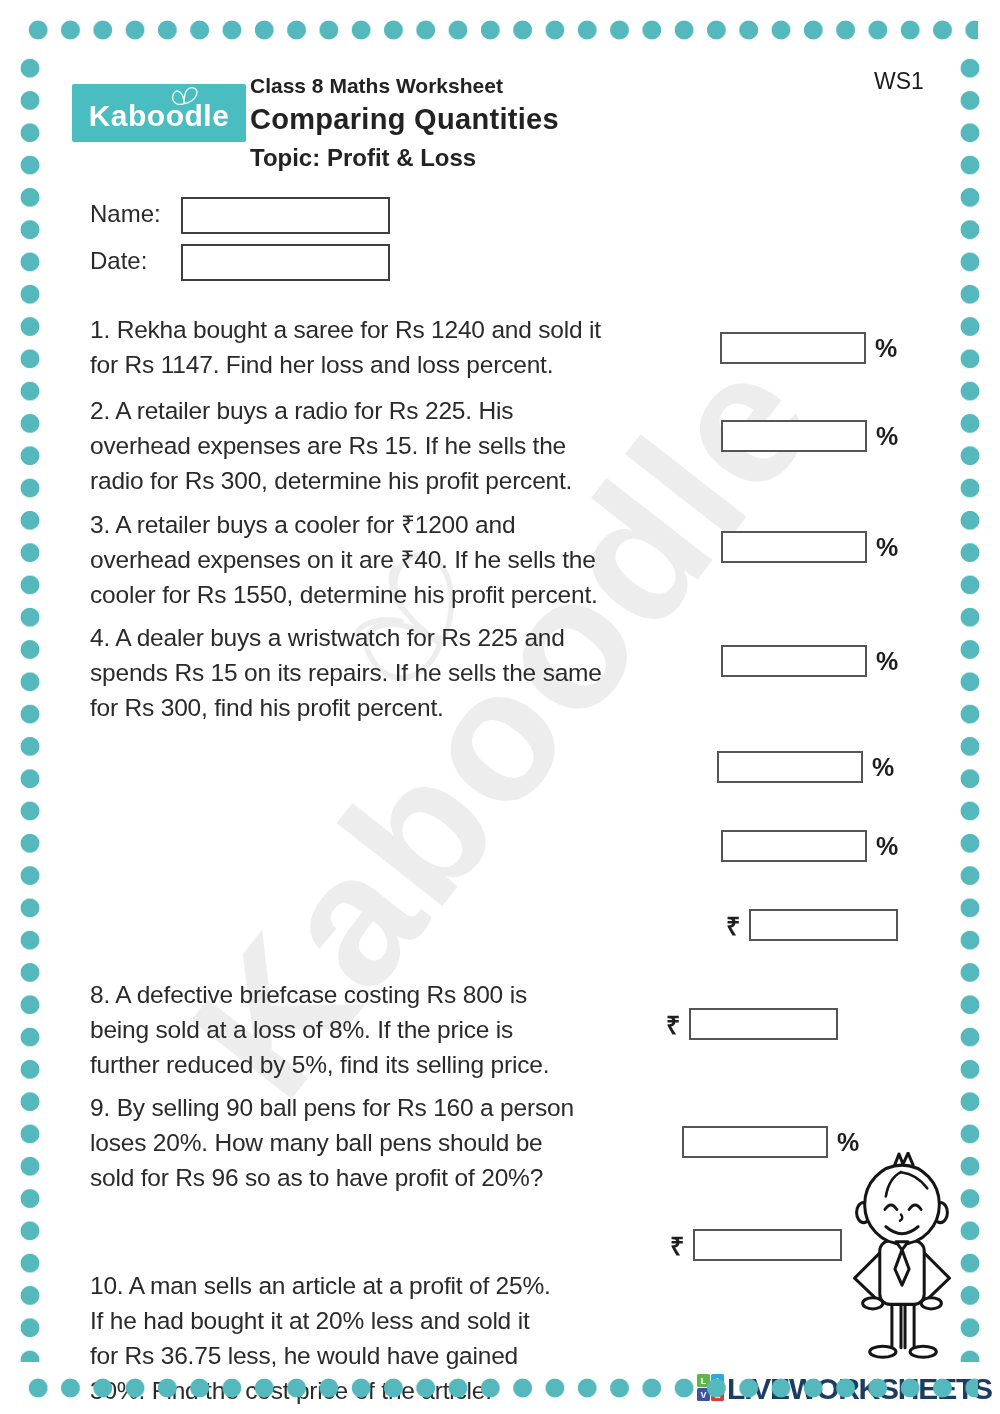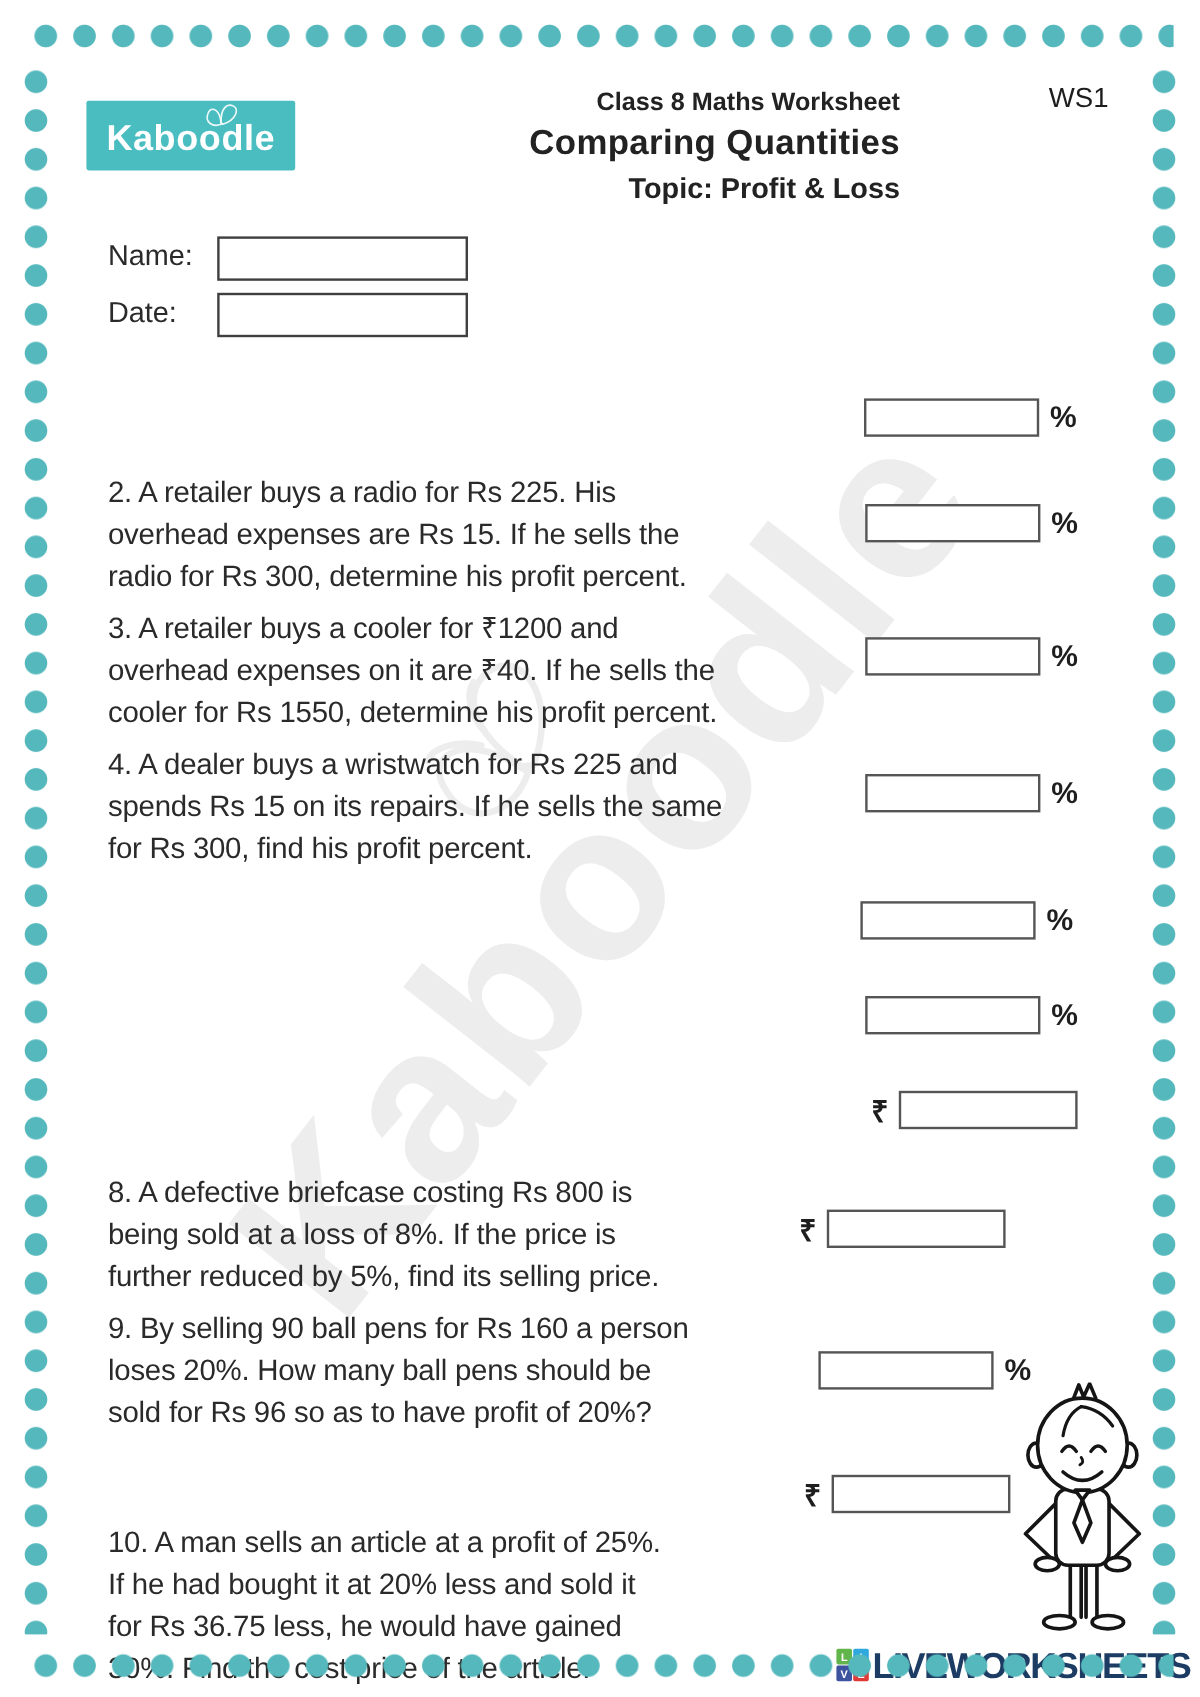--- a/index.html
+++ b/index.html
@@ -32,21 +32,21 @@
     font-size:185px;font-weight:600;letter-spacing:4px;white-space:nowrap;user-select:none;}
   .watermark .wm-butterfly{position:absolute;left:46%;top:-86px;width:150px;height:110px;color:var(--wm);}
 
   .content{position:absolute;inset:0;z-index:1;}
 
   
   .logo{position:absolute;left:72px;top:84px;width:174px;height:58px;background:var(--logo_teal);
     border-radius:2px;display:flex;align-items:center;justify-content:center;}
   .logo-text{color:#ffffff;font-size:30px;font-weight:600;letter-spacing:.5px;margin-top:6px;}
   .logo-butterfly{position:absolute;left:96px;top:1px;width:34px;height:22px;color:#ffffff;opacity:.9;}
-  .hline{position:absolute;left:250px;width:500px;text-align:right;color:#222;}
+  .hline{position:absolute;left:250px;width:500px;text-align:left;color:#222;}
   .h1{top:74px;font-size:21px;font-weight:600;}
   .h2{top:103px;font-size:29px;font-weight:600;letter-spacing:.3px;}
   .h3{top:144px;font-size:24px;font-weight:600;}
   .ws{position:absolute;left:874px;top:68px;font-size:23px;font-weight:400;color:#1d1d1d;}
 
   
   .flabel{position:absolute;left:90px;font-size:24px;font-weight:500;color:var(--ink);}
   .fbox{position:absolute;left:181px;width:209px;height:37px;border:2px solid #3f3f3f;background:#fff;
     font-size:20px;padding:0 8px;font-family:"Liberation Sans",sans-serif;}
 
@@ -103,20 +103,22 @@
     <div class="hline h1">Class 8 Maths Worksheet</div>
     <div class="hline h2">Comparing Quantities</div>
     <div class="hline h3">Topic: Profit &amp; Loss</div>
     <div class="ws">WS1</div>
 
     <div class="flabel" style="top:200px">Name:</div>
     <input class="fbox" style="top: 197px;" value="">
     <div class="flabel" style="top:247px">Date:</div>
     <input class="fbox" style="top: 244px;" value="">
 
+    <div class="qtext" style="top:312px">1. Rekha bought a saree for Rs 1240 and sold it
+for Rs 1147. Find her loss and loss percent.</div>
     <div class="qtext" style="top:393px">2. A retailer buys a radio for Rs 225. His
 overhead expenses are Rs 15. If he sells the
 radio for Rs 300, determine his profit percent.</div>
     <div class="qtext" style="top:507px">3. A retailer buys a cooler for ₹1200 and
 overhead expenses on it are ₹40. If he sells the
 cooler for Rs 1550, determine his profit percent.</div>
     <div class="qtext" style="top:620px">4. A dealer buys a wristwatch for Rs 225 and
 spends Rs 15 on its repairs. If he sells the same
 for Rs 300, find his profit percent.</div>
     <div class="qtext" style="top:977px">8. A defective briefcase costing Rs 800 is

